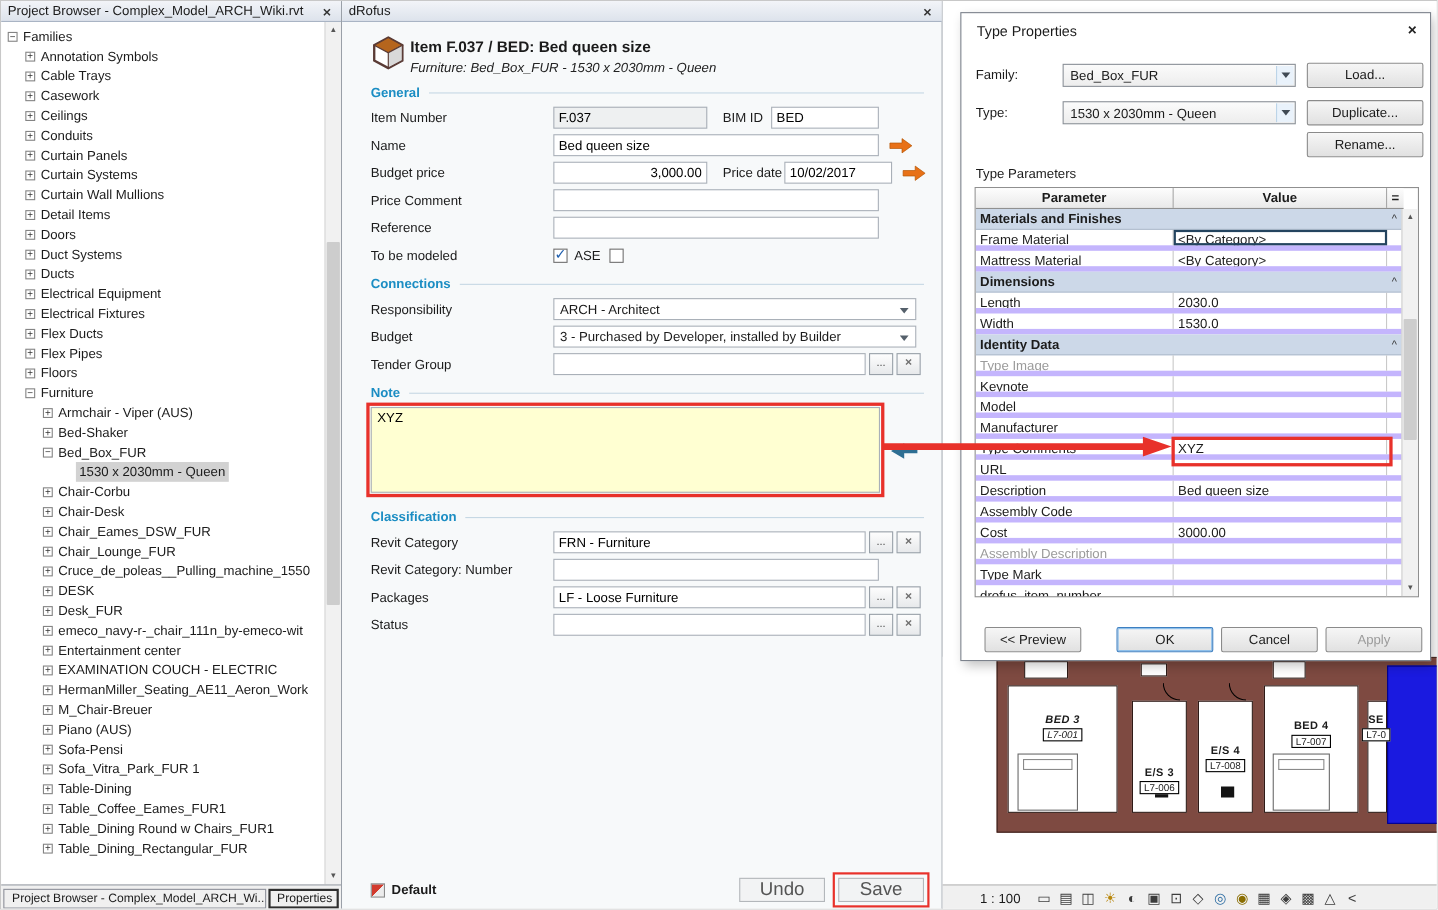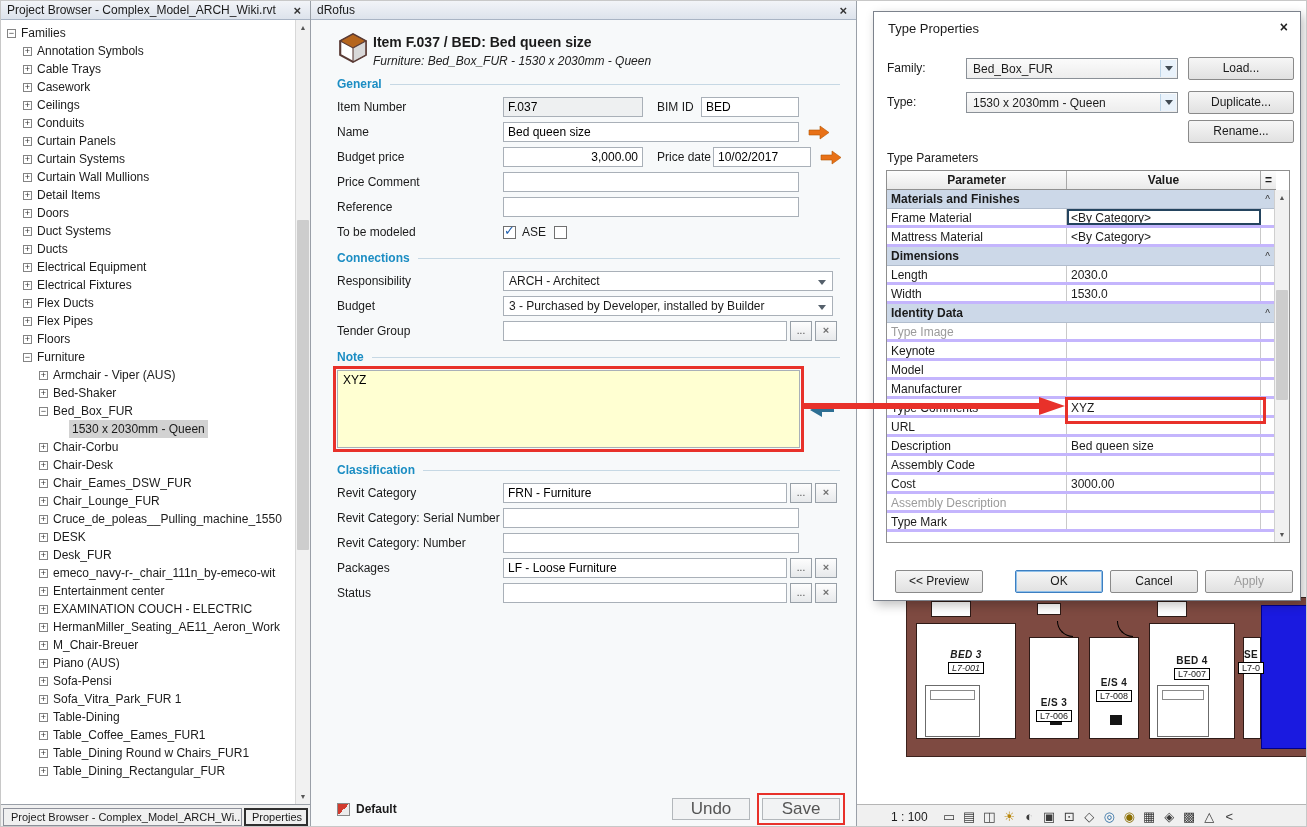--- a/index.html
+++ b/index.html
@@ -89,21 +89,21 @@
   .tpd-combo .caret-box { position:absolute; right:1px; top:1px; bottom:1px; width:16px; background:#e9f2fb; border-left:1px solid #bcd4e8; display:flex; align-items:center; justify-content:center; }
   .caret-box .tri { width:0; height:0; border-left:4px solid transparent; border-right:4px solid transparent; border-top:5px solid #404a54; }
   .win-btn { position:absolute; height:23px; background:linear-gradient(#f6f6f6,#e1e1e1); border:1px solid #8a8a8a; border-radius:2px; font-size:12px; text-align:center; line-height:21px; color:#1b1b1b; }
   .win-btn.default-btn { border-color:#3d7fc1; box-shadow:inset 0 0 0 1px #8fc0ea; }
   .win-btn.disabled { color:#9b9b9b; }
   #tp-table { position:absolute; left:12px; top:158px; width:404px; height:373px; border:1px solid #8f8f8f; background:#fff; overflow:hidden; }
   .tp-h { display:flex; height:19px; background:linear-gradient(#fdfdfd,#e9e9e9); border-bottom:1px solid #909090; width:389px;font-weight:bold; }
   .tp-hcell { text-align:center; line-height:18px; border-right:1px solid #a8a8a8; font-size:12px; }
   .hw-param { width:180px; } .hw-value { width:194px; } .hw-eq { width:15px; border-right:none; }
   #tp-rows { width:389px; }
-  .tp-row { display:flex; height:19px; line-height:18px; border-bottom:3px solid #c4b5fd; }
+  .tp-row { display:flex; height:19px; line-height:18px; border-bottom:5px solid #c4b5fd; }
   .tp-cell { overflow:hidden; white-space:nowrap; }
   .tp-param { width:180px; padding-left:4px; border-right:1px solid #c9c9c9; }
   .tp-param.gray { color:#9b9b9b; }
   .tp-value { width:194px; padding-left:4px; border-right:1px solid #c9c9c9; position:relative; }
   .tp-value.selected { outline:2px solid #24445f; outline-offset:-2px; }
   .tp-eq { width:15px; }
   .tp-group { display:flex; height:19px; align-items:center; justify-content:space-between; background:#ccd8e8; border-bottom:1px solid #b1bdce; font-weight:bold; padding:0 6px 0 4px; width:389px; }
   .tp-group .chev { font-size:10px; color:#333; font-weight:normal; }
   .cell-annotation { position:absolute; left:-3px; top:-3px; right:-3px; bottom:-4px; border:3px solid #e8312a; pointer-events:none; z-index:6; }
   #tp-scroll { position:absolute; right:0; top:19px; bottom:0; width:15px; background:#f1f1f1; border-left:1px solid #cfcfcf; }
@@ -453,24 +453,20 @@
         <span class="sec-label">Classification</span>
           <span class="sec-line"></span>
       </div>
       <div class="frow">
         <span class="form-label">Revit Category</span>
         <input class="tin w284" value="FRN - Furniture" style="">
         <span class="mini-btn">...</span>
         <span class="mini-btn xb">×</span>
       </div>
       <div class="frow">
-        <span class="form-label">Revit Category: Serial Number</span>
-        <input class="tin w296" value="" style="">
-      </div>
-      <div class="frow">
         <span class="form-label">Revit Category: Number</span>
         <input class="tin w296" value="" style="">
       </div>
       <div class="frow">
         <span class="form-label">Packages</span>
         <input class="tin w284" value="LF - Loose Furniture" style="">
         <span class="mini-btn">...</span>
         <span class="mini-btn xb">×</span>
       </div>
       <div class="frow">
@@ -631,20 +627,25 @@
               <div class="tp-cell tp-value">3000.00</div>
               <div class="tp-cell tp-eq"></div>
             </div>
             <div class="tp-row">
               <div class="tp-cell tp-param gray">Assembly Description</div>
               <div class="tp-cell tp-value"></div>
               <div class="tp-cell tp-eq"></div>
             </div>
             <div class="tp-row">
               <div class="tp-cell tp-param">Type Mark</div>
+              <div class="tp-cell tp-value"></div>
+              <div class="tp-cell tp-eq"></div>
+            </div>
+            <div class="tp-row">
+              <div class="tp-cell tp-param">drofus_item_number</div>
               <div class="tp-cell tp-value"></div>
               <div class="tp-cell tp-eq"></div>
             </div>
           </div>
         <div id="tp-scroll">
           <span class="sb-btn up">▲</span>
           <div class="sb-thumb"></div>
           <span class="sb-btn down">▼</span>
         </div>
       </div>

